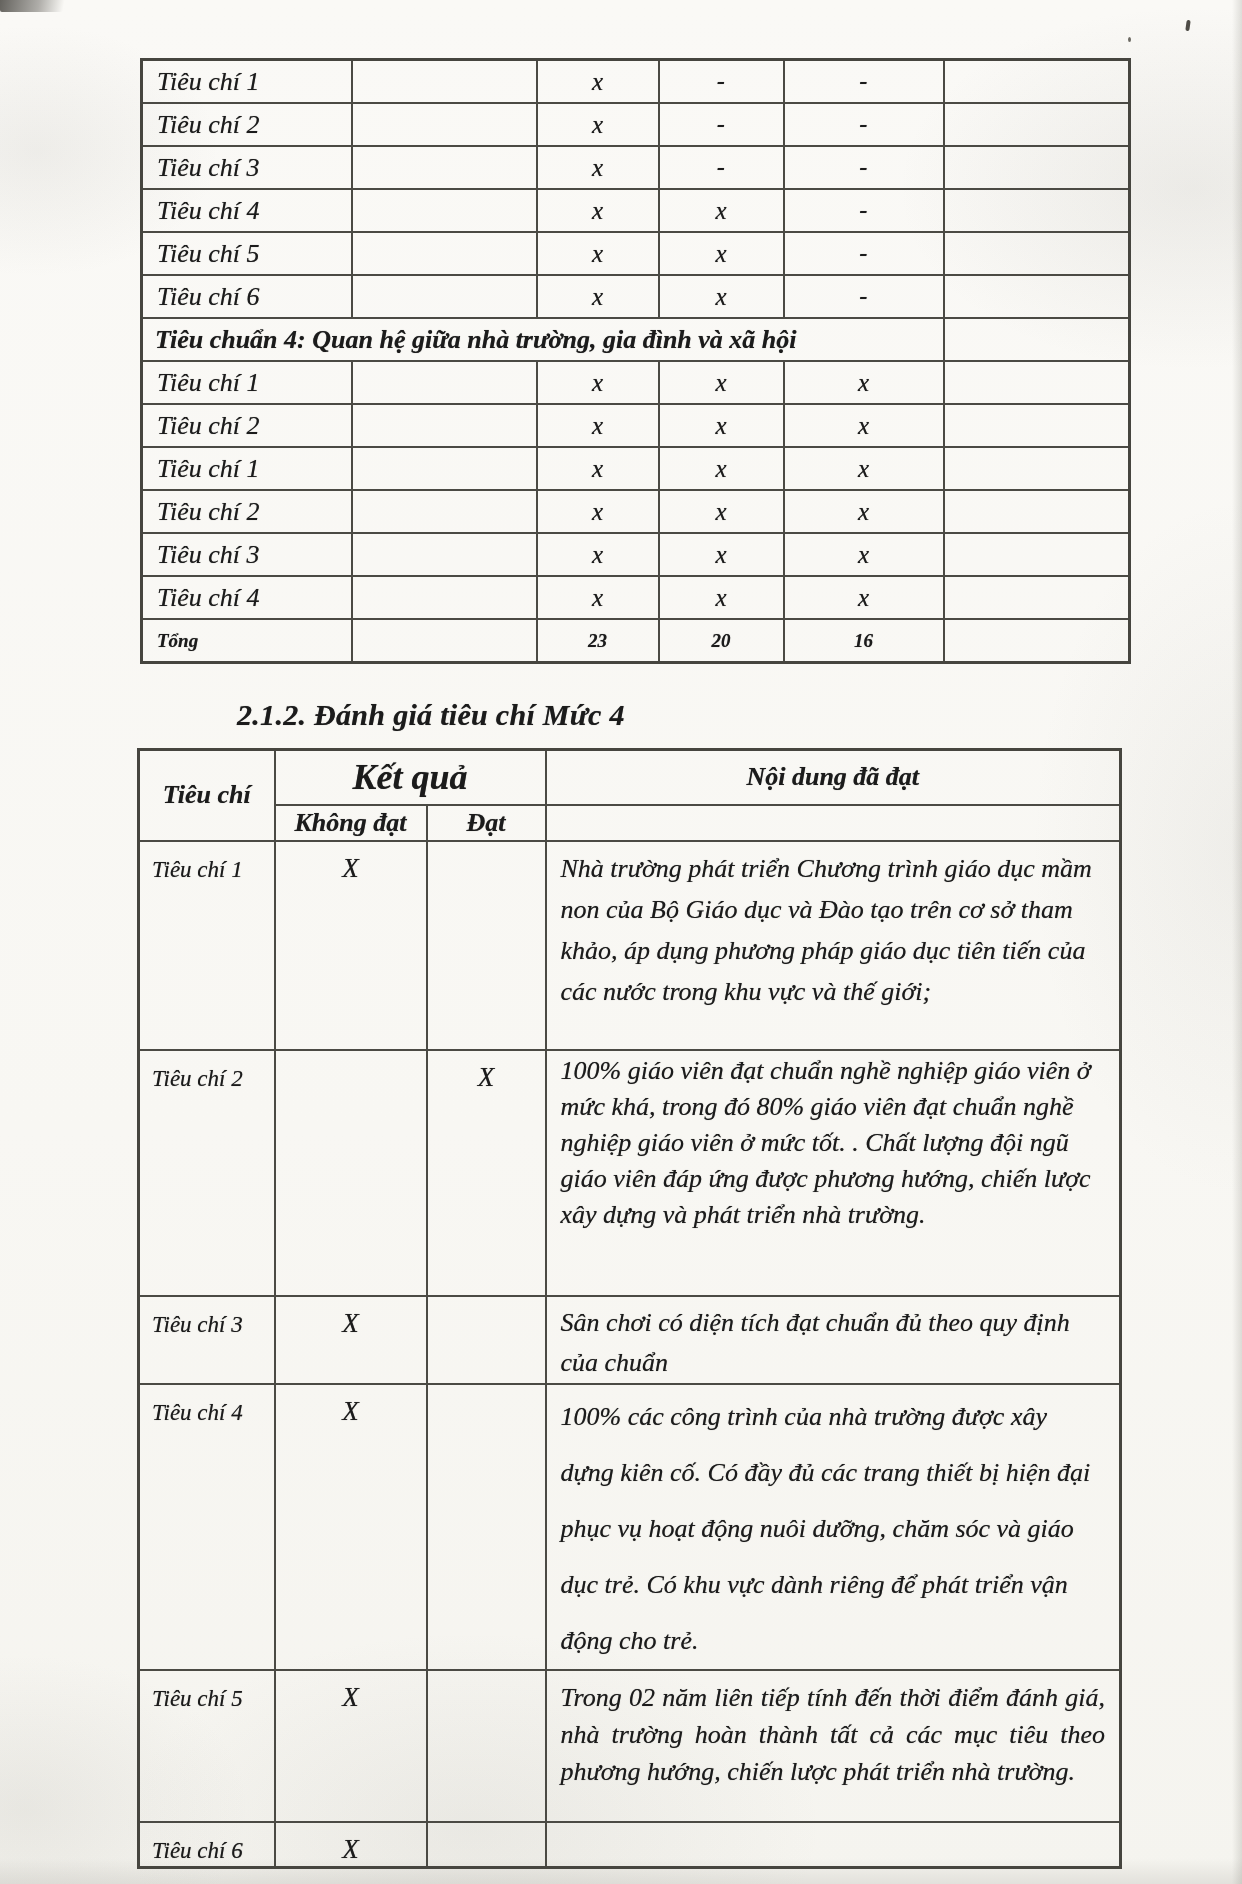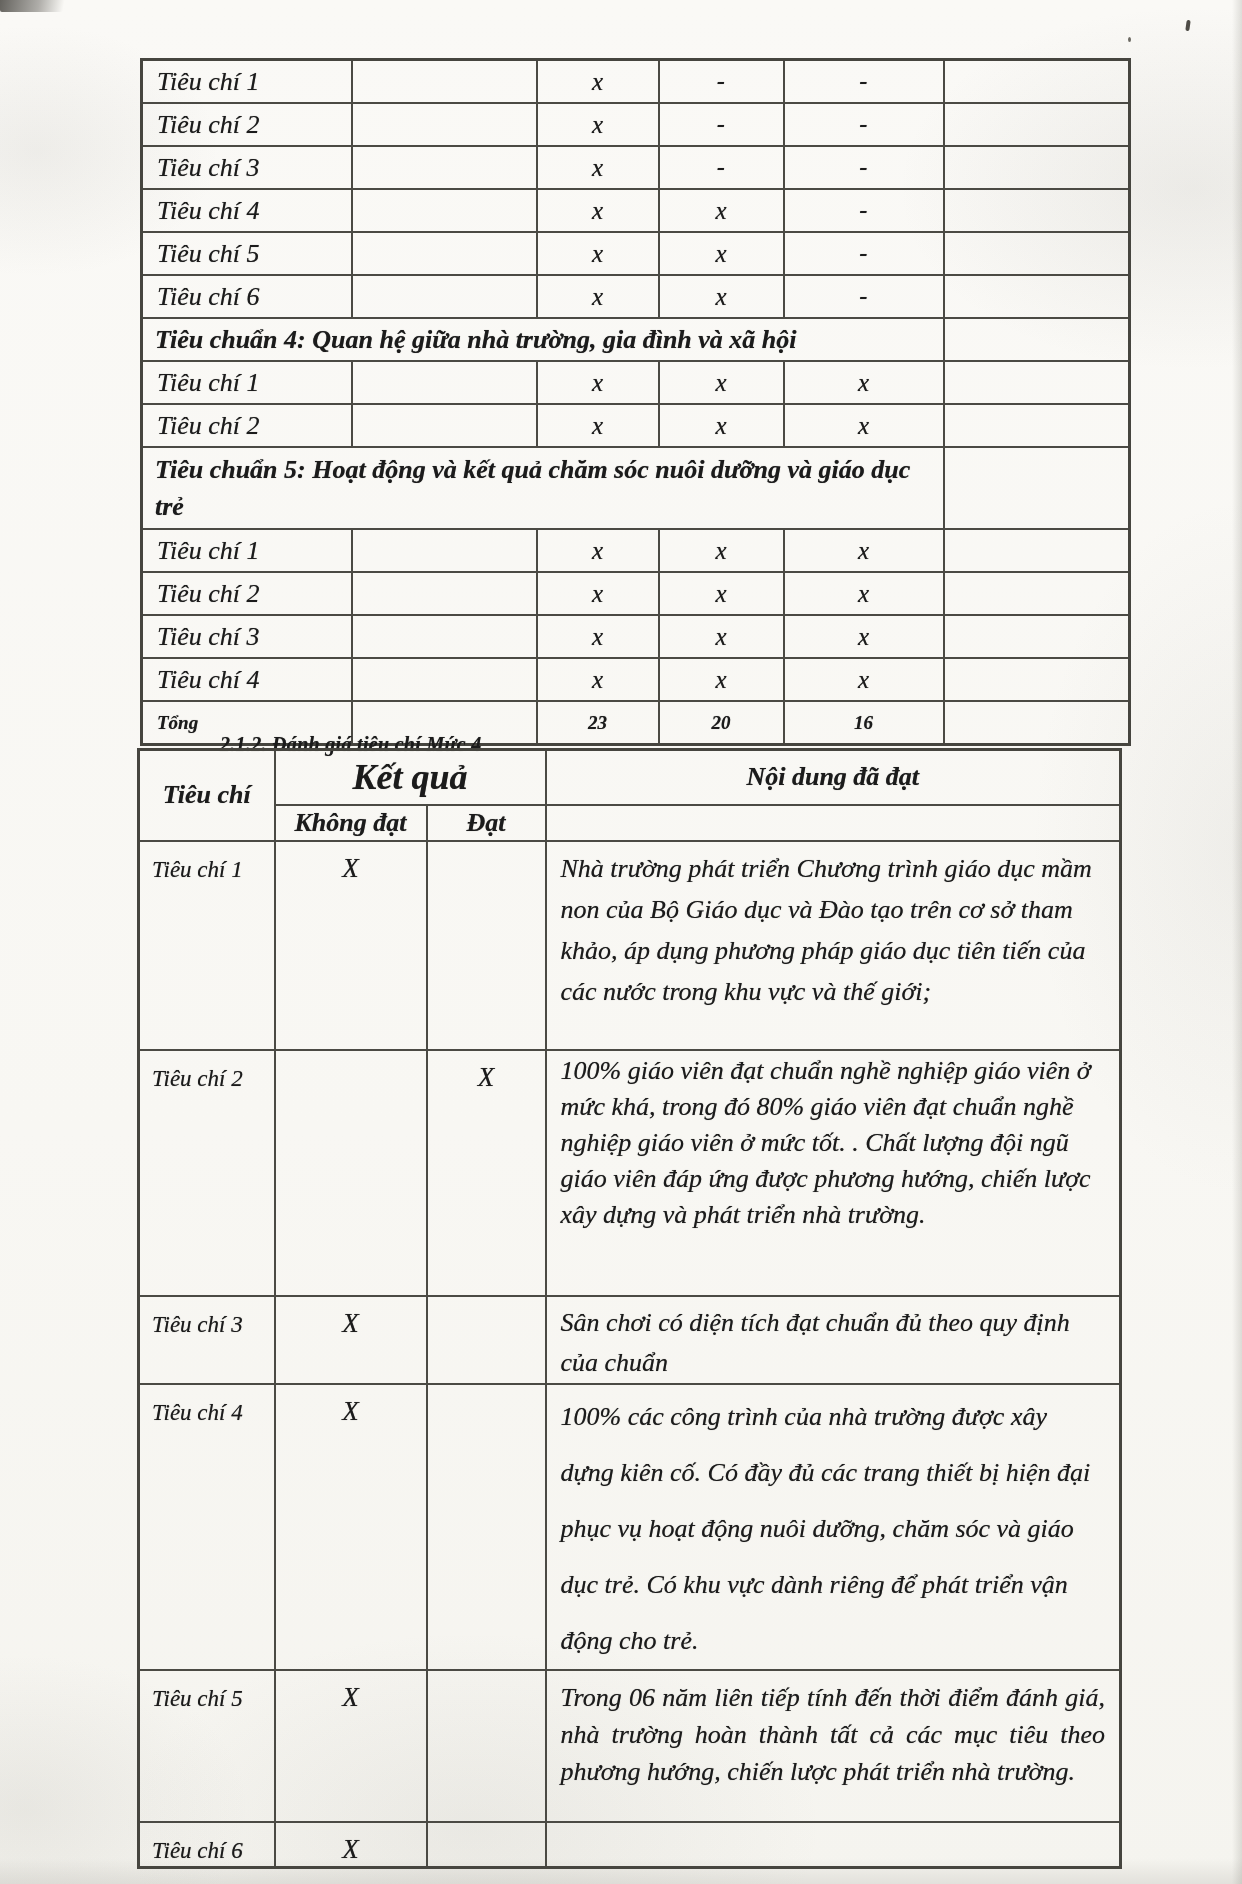--- a/index.html
+++ b/index.html
@@ -29,22 +29,22 @@
   }
   #summary-table td.lbl{padding-left:14px}
   #summary-table td.m{text-align:center;font-size:25px}
   #summary-table td.m.dash{font-weight:bold;font-size:24px}
   #summary-table td.sec{font-weight:bold;padding-left:12px;line-height:37px}
   #summary-table tr:nth-child(10) td.sec{height:78px}
   #summary-table tr.total td{font-weight:bold;font-size:19px}
 
   
   #section-heading{
-    position:absolute;left:220px;top:698px;
-    font-style:italic;font-weight:bold;font-size:20px;letter-spacing:.3px;margin-top:35px;
+    position:absolute;left:237px;top:698px;
+    font-style:italic;font-weight:bold;font-size:30px;letter-spacing:.3px;
   }
 
   
   #detail-table{
     position:absolute;left:137px;top:748px;width:982px;
     border-collapse:collapse;table-layout:fixed;
     border:3px solid #46453f;
   }
   #detail-table td,#detail-table th{
     border:2px solid #4b4a44;vertical-align:top;overflow:hidden;
@@ -156,24 +156,20 @@
         <td class="m">x</td>
         <td class="m">x</td>
         <td></td>
       </tr>
       <tr>
         <td class="lbl">Tiêu chí 2</td>
         <td></td>
         <td class="m">x</td>
         <td class="m">x</td>
         <td class="m">x</td>
-        <td></td>
-      </tr>
-      <tr>
-        <td class="sec" colspan="5">Tiêu chuẩn 5: Hoạt động và kết quả chăm sóc nuôi dưỡng và giáo dục trẻ</td>
         <td></td>
       </tr>
       <tr>
         <td class="lbl">Tiêu chí 1</td>
         <td></td>
         <td class="m">x</td>
         <td class="m">x</td>
         <td class="m">x</td>
         <td></td>
       </tr>
@@ -255,21 +251,21 @@
       <tr>
         <td class="lbl2">Tiêu chí 4</td>
         <td class="xcell">X</td>
         <td class="xcell"></td>
         <td class="content">100% các công trình của nhà trường được xây dựng kiên cố. Có đầy đủ các trang thiết bị hiện đại phục vụ hoạt động nuôi dưỡng, chăm sóc và giáo dục trẻ. Có khu vực dành riêng để phát triển vận động cho trẻ.</td>
       </tr>
       <tr>
         <td class="lbl2">Tiêu chí 5</td>
         <td class="xcell">X</td>
         <td class="xcell"></td>
-        <td class="content">Trong 06 năm liên tiếp tính đến thời điểm đánh giá, nhà trường hoàn thành tất cả các mục tiêu theo phương hướng, chiến lược phát triển nhà trường.</td>
+        <td class="content">Trong 02 năm liên tiếp tính đến thời điểm đánh giá, nhà trường hoàn thành tất cả các mục tiêu theo phương hướng, chiến lược phát triển nhà trường.</td>
       </tr>
       <tr>
         <td class="lbl2">Tiêu chí 6</td>
         <td class="xcell">X</td>
         <td class="xcell"></td>
         <td class="content"></td>
       </tr>
     </tbody>
 </table>
 

